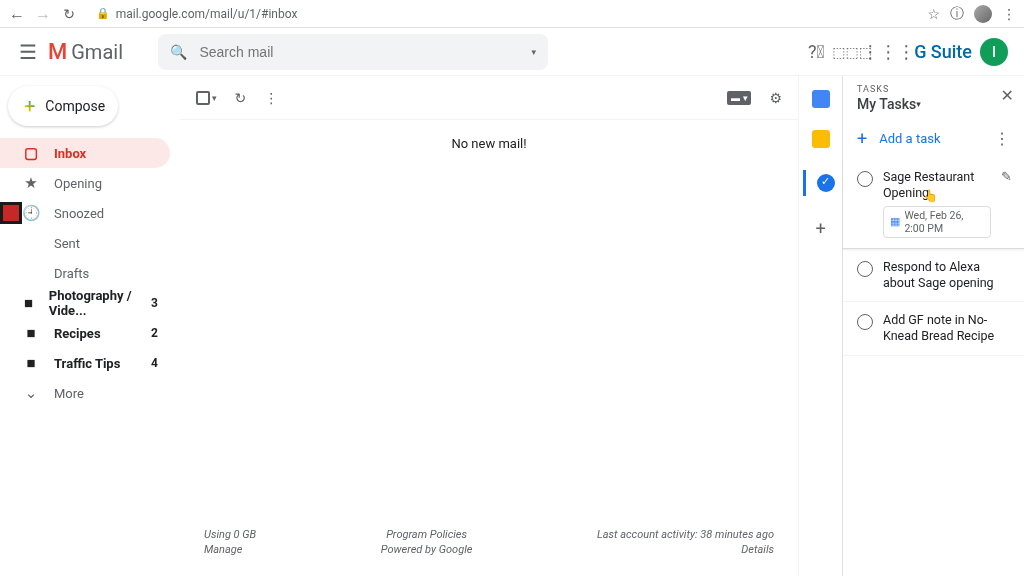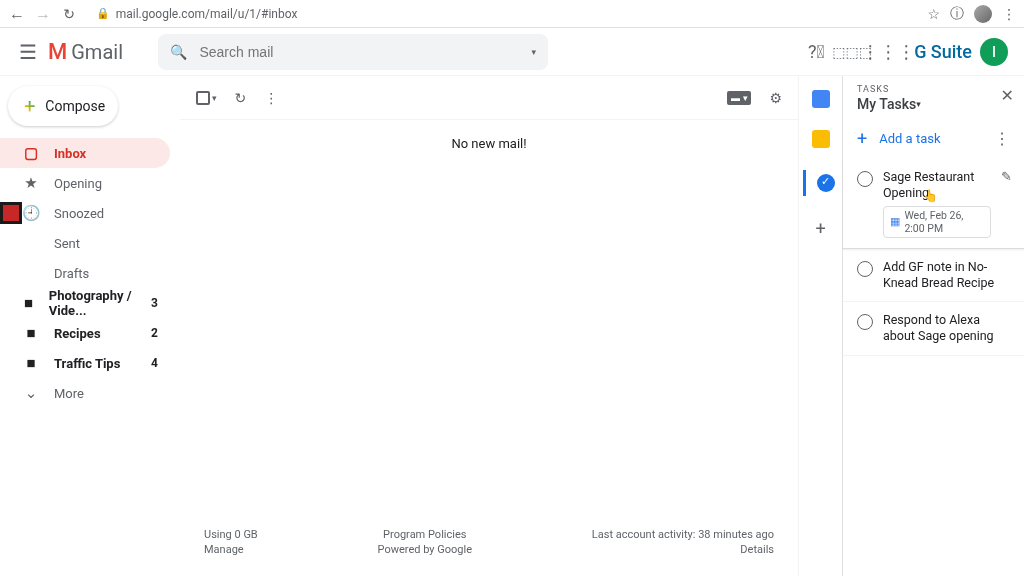--- a/index.html
+++ b/index.html
@@ -44,21 +44,21 @@
   
   .content { flex: 1; display: flex; flex-direction: column; }
   .toolbar { height: 44px; display: flex; align-items: center; padding: 0 16px; gap: 18px; color: #5f6368; border-bottom: 1px solid #f1f3f4; }
   .checkbox-drop { display: flex; align-items: center; gap: 2px; }
   .checkbox { width: 14px; height: 14px; border: 2px solid #5f6368; border-radius: 2px; }
   .tiny-arrow { font-size: 9px; }
   .toolbar-spacer { flex: 1; }
   .split-btn { display: flex; align-items: center; gap: 3px; padding: 2px 4px; background: #5f6368; color: #fff; font-size: 9px; border-radius: 2px; }
   .empty-msg { text-align: center; padding: 16px 0; color: #202124; font-size: 13px; }
   .content-spacer { flex: 1; }
-  .footer { display: flex; justify-content: space-between; padding: 8px 24px 20px 24px; font-size: 11px; color: #5f6368; }
+  .footer { display: flex; justify-content: space-between; padding: 8px 24px 20px 24px; font-size: 11px; color: #5f6368; font-style: italic; }
   .footer-col { display: flex; flex-direction: column; gap: 2px; }
   .footer-col.center { text-align: center; }
   .footer-col.right { text-align: right; }
   
   
   .side-rail { width: 44px; border-left: 1px solid #f1f3f4; display: flex; flex-direction: column; align-items: center; padding-top: 14px; gap: 22px; }
   .rail-icon { width: 18px; height: 18px; border-radius: 3px; cursor: pointer; }
   .rail-cal { background: #4285f4; }
   .rail-keep { background: #fbbc04; }
   .rail-tasks { background: #1a73e8; border-radius: 50%; position: relative; }
@@ -235,25 +235,25 @@
           <span class="task-date-icon">▦</span>
           <span>Wed, Feb 26, 2:00 PM</span>
         </div>
         <div class="cursor-hand">👆</div>
       </div>
       <div class="task-edit">✎</div>
     </div>
     <div class="task-item">
       <div class="task-circle"></div>
       <div class="task-body">
-        <div class="task-title">Add GF note in No-Knead Bread Recipe</div>
+        <div class="task-title">Respond to Alexa about Sage opening</div>
       </div>
     </div>
     <div class="task-item">
       <div class="task-circle"></div>
       <div class="task-body">
-        <div class="task-title">Respond to Alexa about Sage opening</div>
+        <div class="task-title">Add GF note in No-Knead Bread Recipe</div>
       </div>
     </div>
   </div>
 </div>
 
 <div class="red-square"></div>
 
 </body></html>

